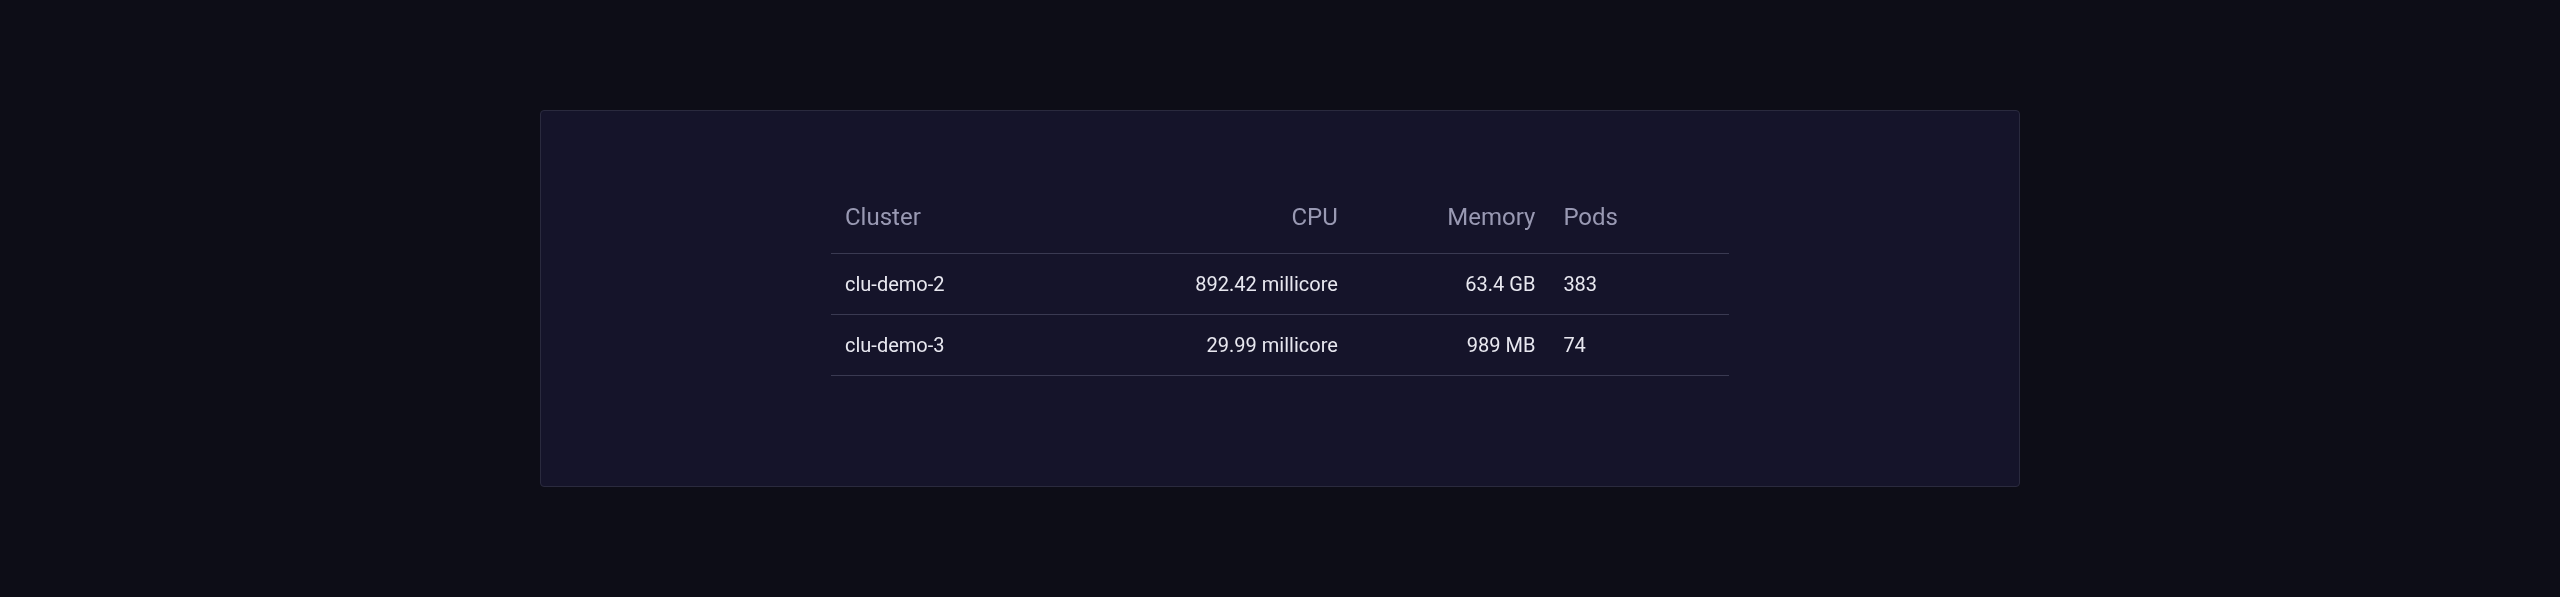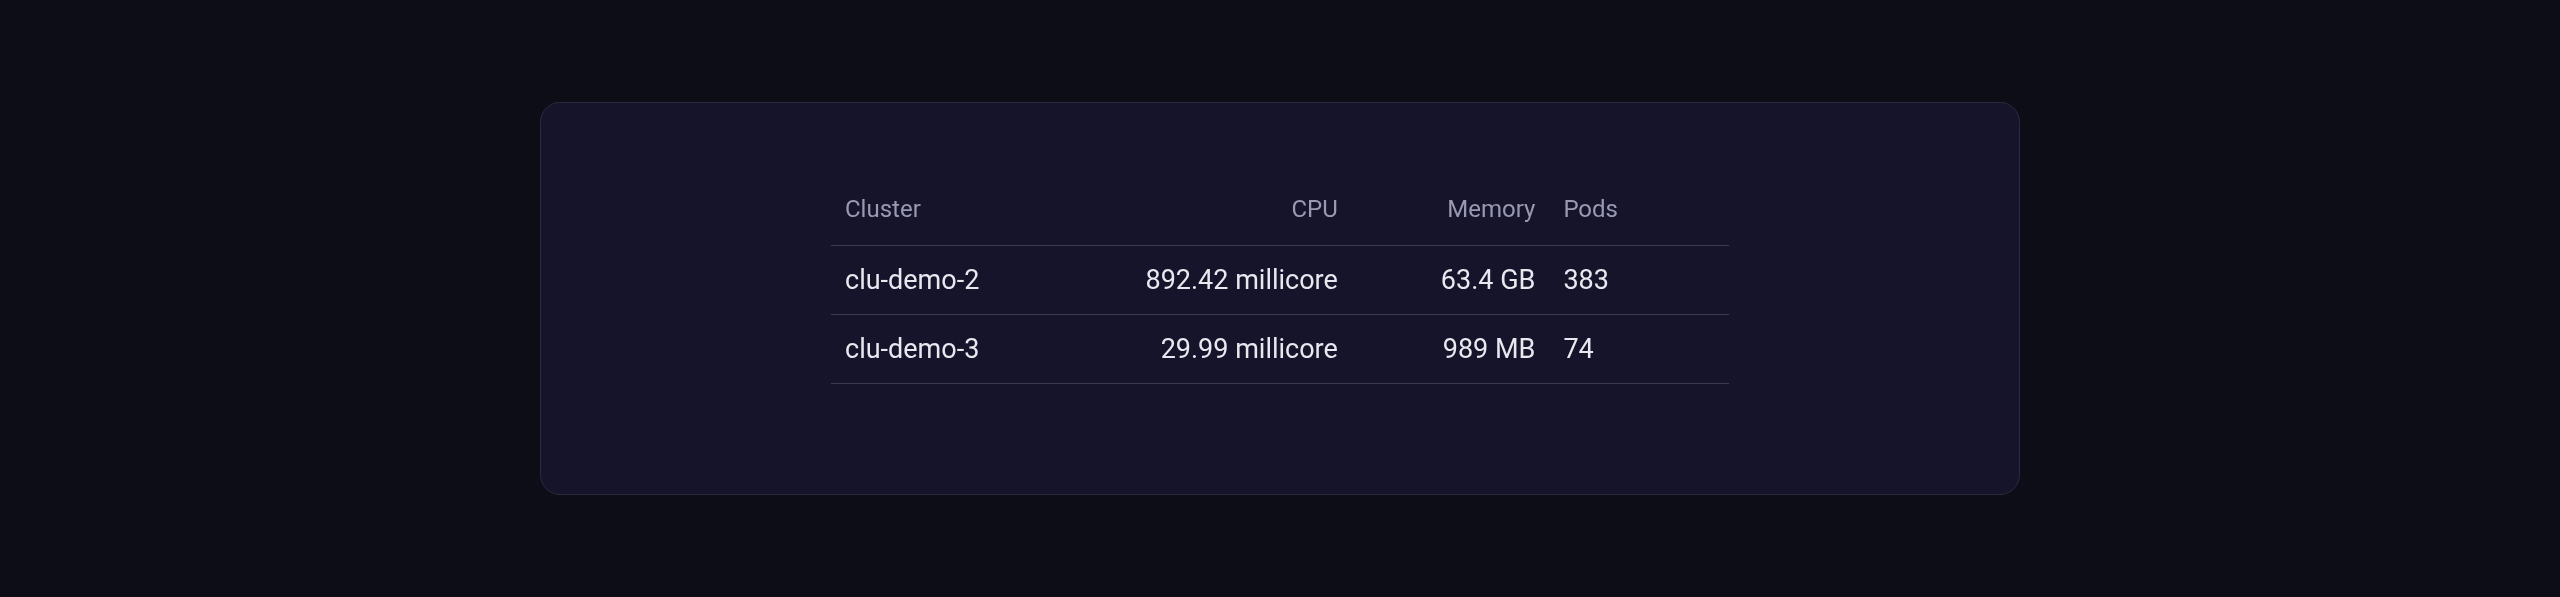--- a/index.html
+++ b/index.html
@@ -12,38 +12,38 @@
     font-family: -apple-system, BlinkMacSystemFont, 'Segoe UI', Roboto, Helvetica, Arial, sans-serif;
     display: flex;
     align-items: center;
     justify-content: center;
     min-height: 597px;
     width: 2560px;
   }
   .panel {
     background: #15142a;
     border: 1px solid #2a2a3e;
-    border-radius: 20px;
+    border-radius: 4px;
     padding: 80px 290px 110px 290px;
     width: 1480px;
   }
   table {
     width: 100%;
     border-collapse: collapse;
   }
   thead th {
     color: #9999b3;
     font-weight: 400;
     font-size: 24px;
     padding: 12px 14px 22px 14px;
     border-bottom: 1px solid #3a3a52;
   }
   tbody td {
     color: #e8e8f0;
-    font-size: 27px;
+    font-size: 20px;
     font-weight: 400;
     padding: 18px 14px;
     border-bottom: 1px solid #3a3a52;
   }
   th.col-cluster, td.col-cluster { text-align: left; }
   th.col-cpu, td.col-cpu { text-align: right; }
   th.col-memory, td.col-memory { text-align: right; }
   th.col-pods, td.col-pods { text-align: left; }
   .col-cluster { width: 30%; }
   .col-cpu { width: 28%; }

